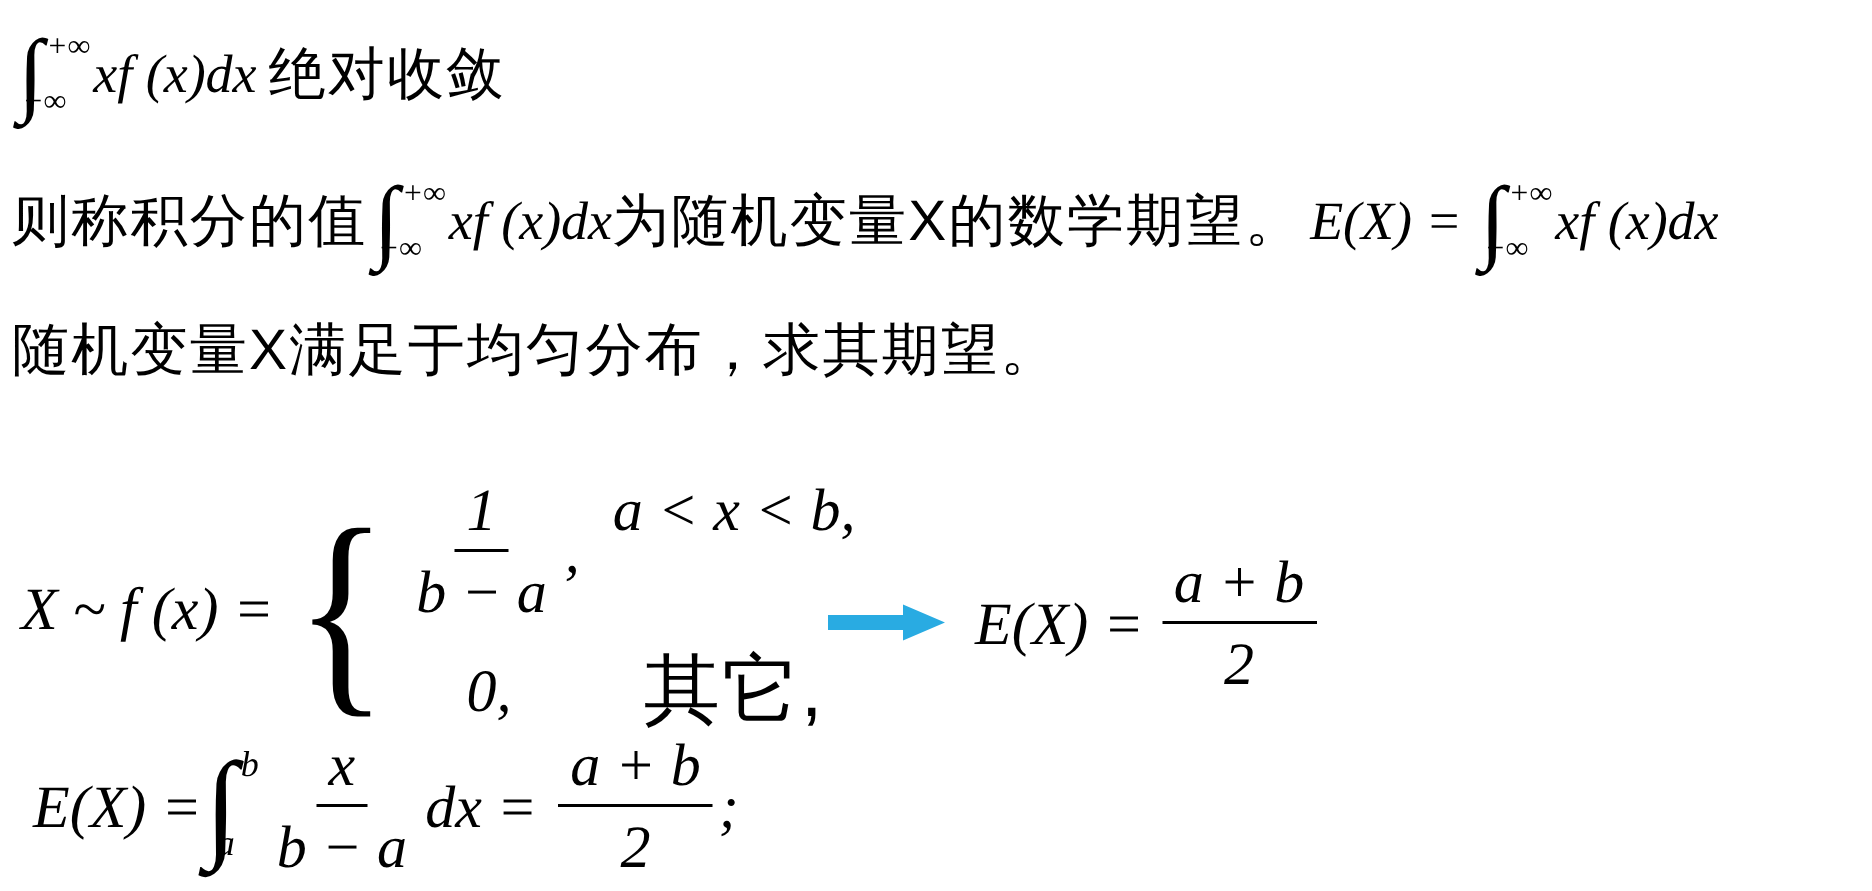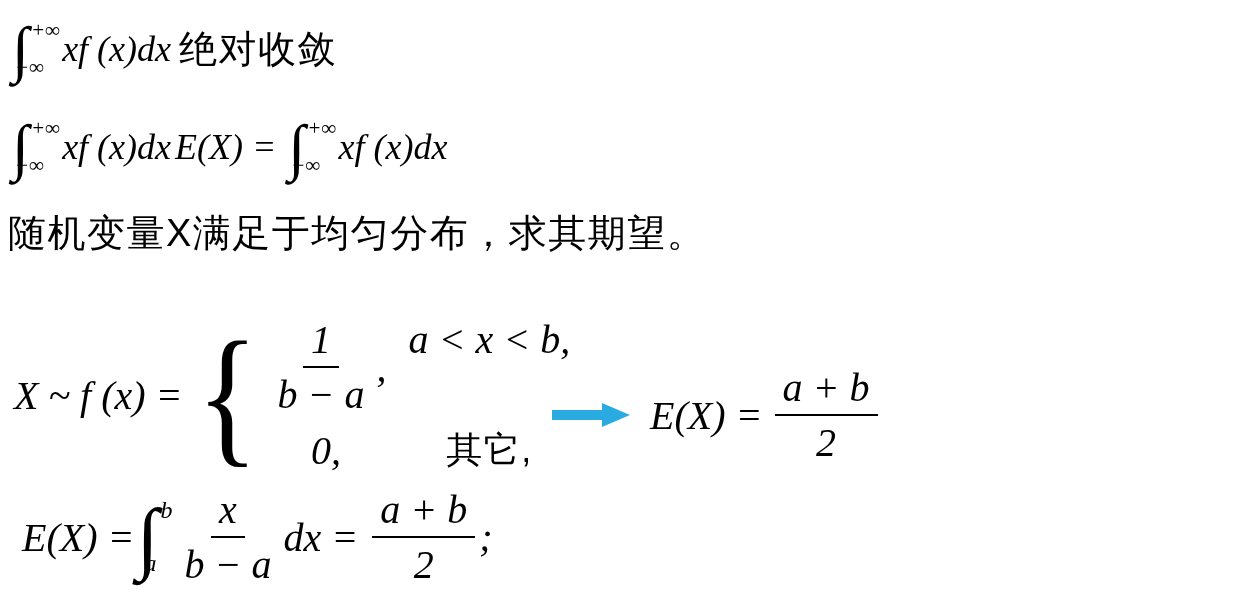--- a/index.html
+++ b/index.html
@@ -52,28 +52,30 @@
     <span class="int-limits">
       <span class="int-sup">+∞</span>
       <span class="int-sub">−∞</span>
     </span>
   </span>
   <span class="mi m36">xf (x)dx</span>
   <span class="cn" style="margin-left:8px;">绝对收敛</span>
 </div>
 
 <div class="line" id="line2" style="left:8px; top:102px; height:90px;">
+  <span class="cn">则称积分的值</span>
   <span class="int">
     <span class="int-sign">∫</span>
     <span class="int-limits">
       <span class="int-sup">+∞</span>
       <span class="int-sub">−∞</span>
     </span>
   </span>
   <span class="mi m36">xf (x)dx</span>
+  <span class="cn">为随机变量X的数学期望。</span>
   <span class="mi m36" style="margin:0 8px 0 4px;">E(X) =</span>
   <span class="int">
     <span class="int-sign">∫</span>
     <span class="int-limits">
       <span class="int-sup">+∞</span>
       <span class="int-sub">−∞</span>
     </span>
   </span>
   <span class="mi m36">xf (x)dx</span>
 </div>
@@ -88,21 +90,21 @@
   <span class="pw-rows">
     <span class="pw-val">
       <span class="frac mi m40">
         <span class="fnum">1</span>
         <span class="fden">b − a</span>
       </span>
       <span class="mi m40" style="align-self:center;">,</span>
     </span>
     <span class="mi m40" style="align-self:start;">a &lt; x &lt; b,</span>
     <span class="mi m40">0,</span>
-    <span class="cn" style="font-size:36px;">其它,</span>
+    <span class="cn" style="font-size:51px;">其它,</span>
   </span>
 </div>
 
 <svg id="arrow" width="80" height="26" viewBox="0 0 80 26">
   <polygon points="0,8 50,8 50,1 78,13 50,25 50,18 0,18" fill="#29ABE2"></polygon>
 </svg>
 
 <div id="result">
   <span class="mi m40" style="margin-right:8px;">E(X) =</span>
   <span class="frac mi m40">

